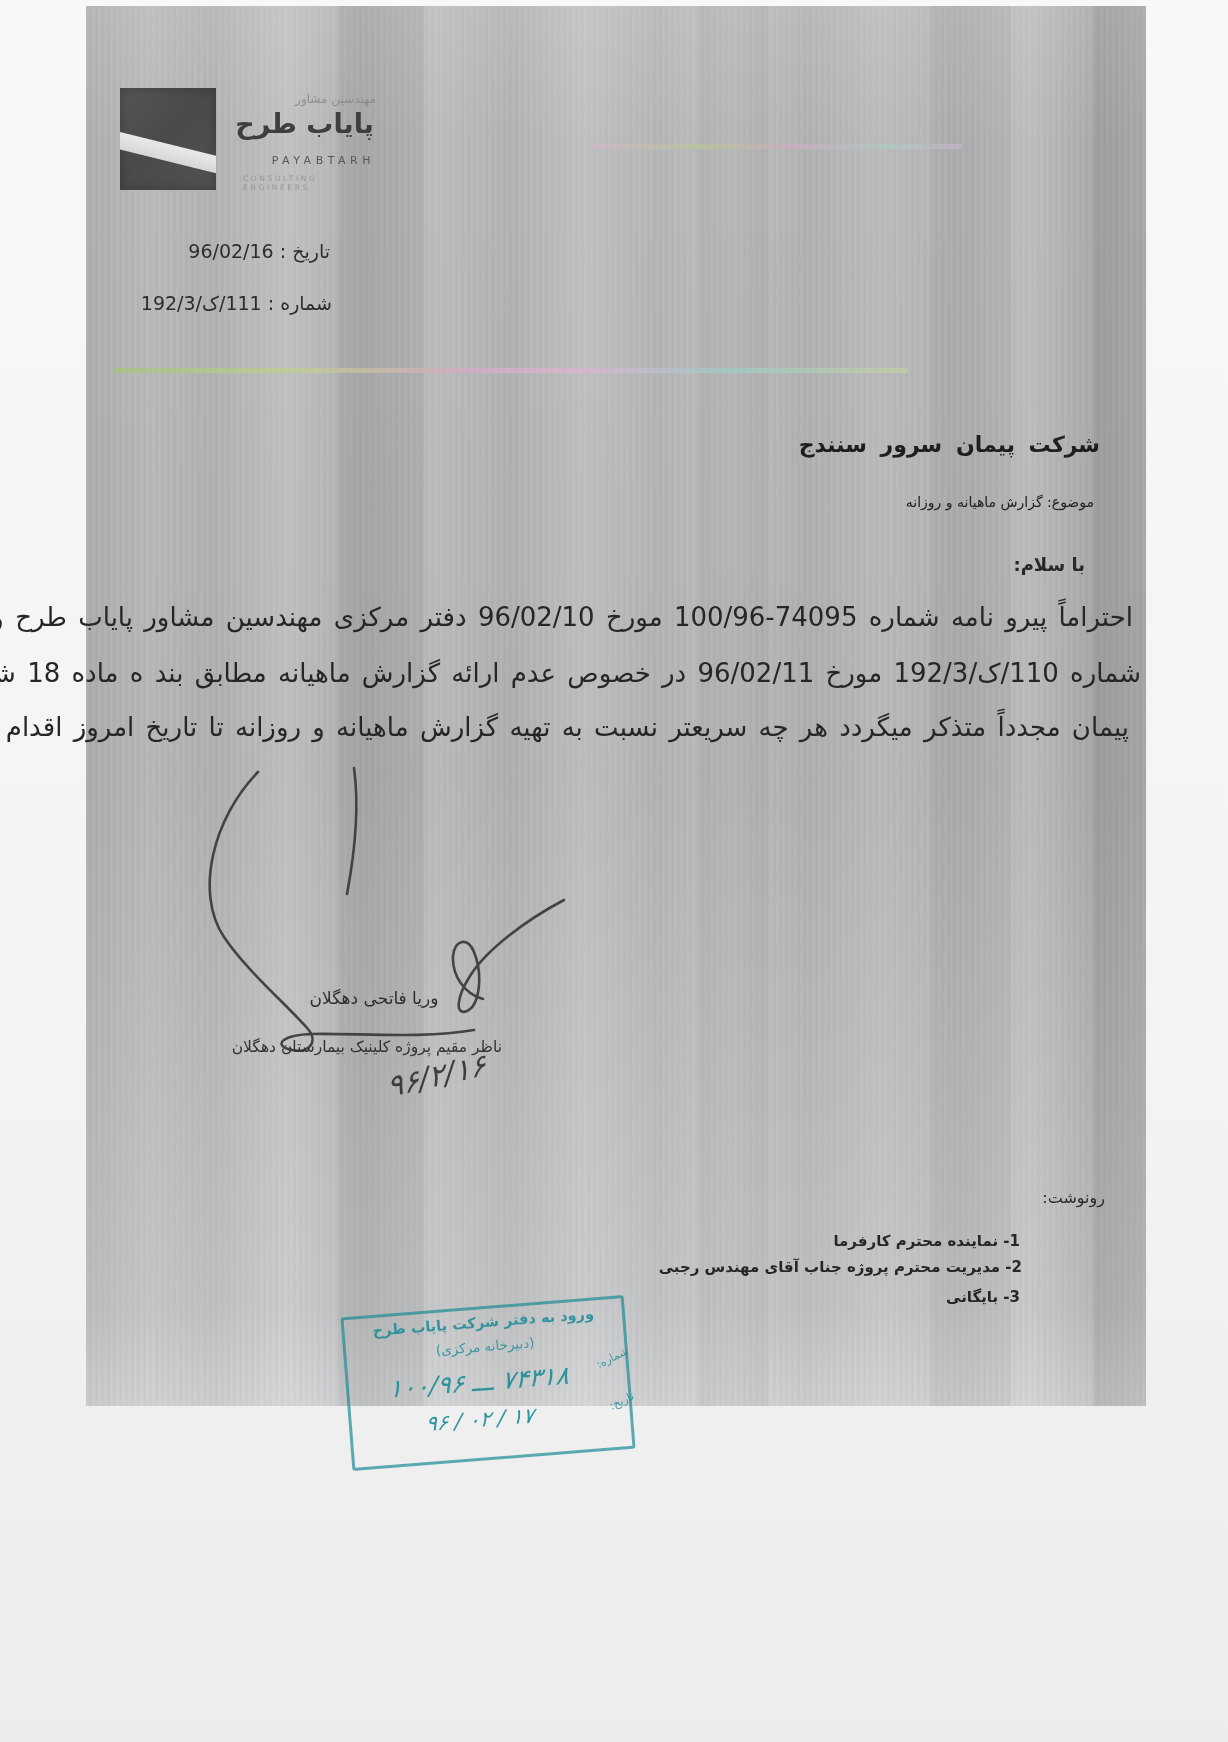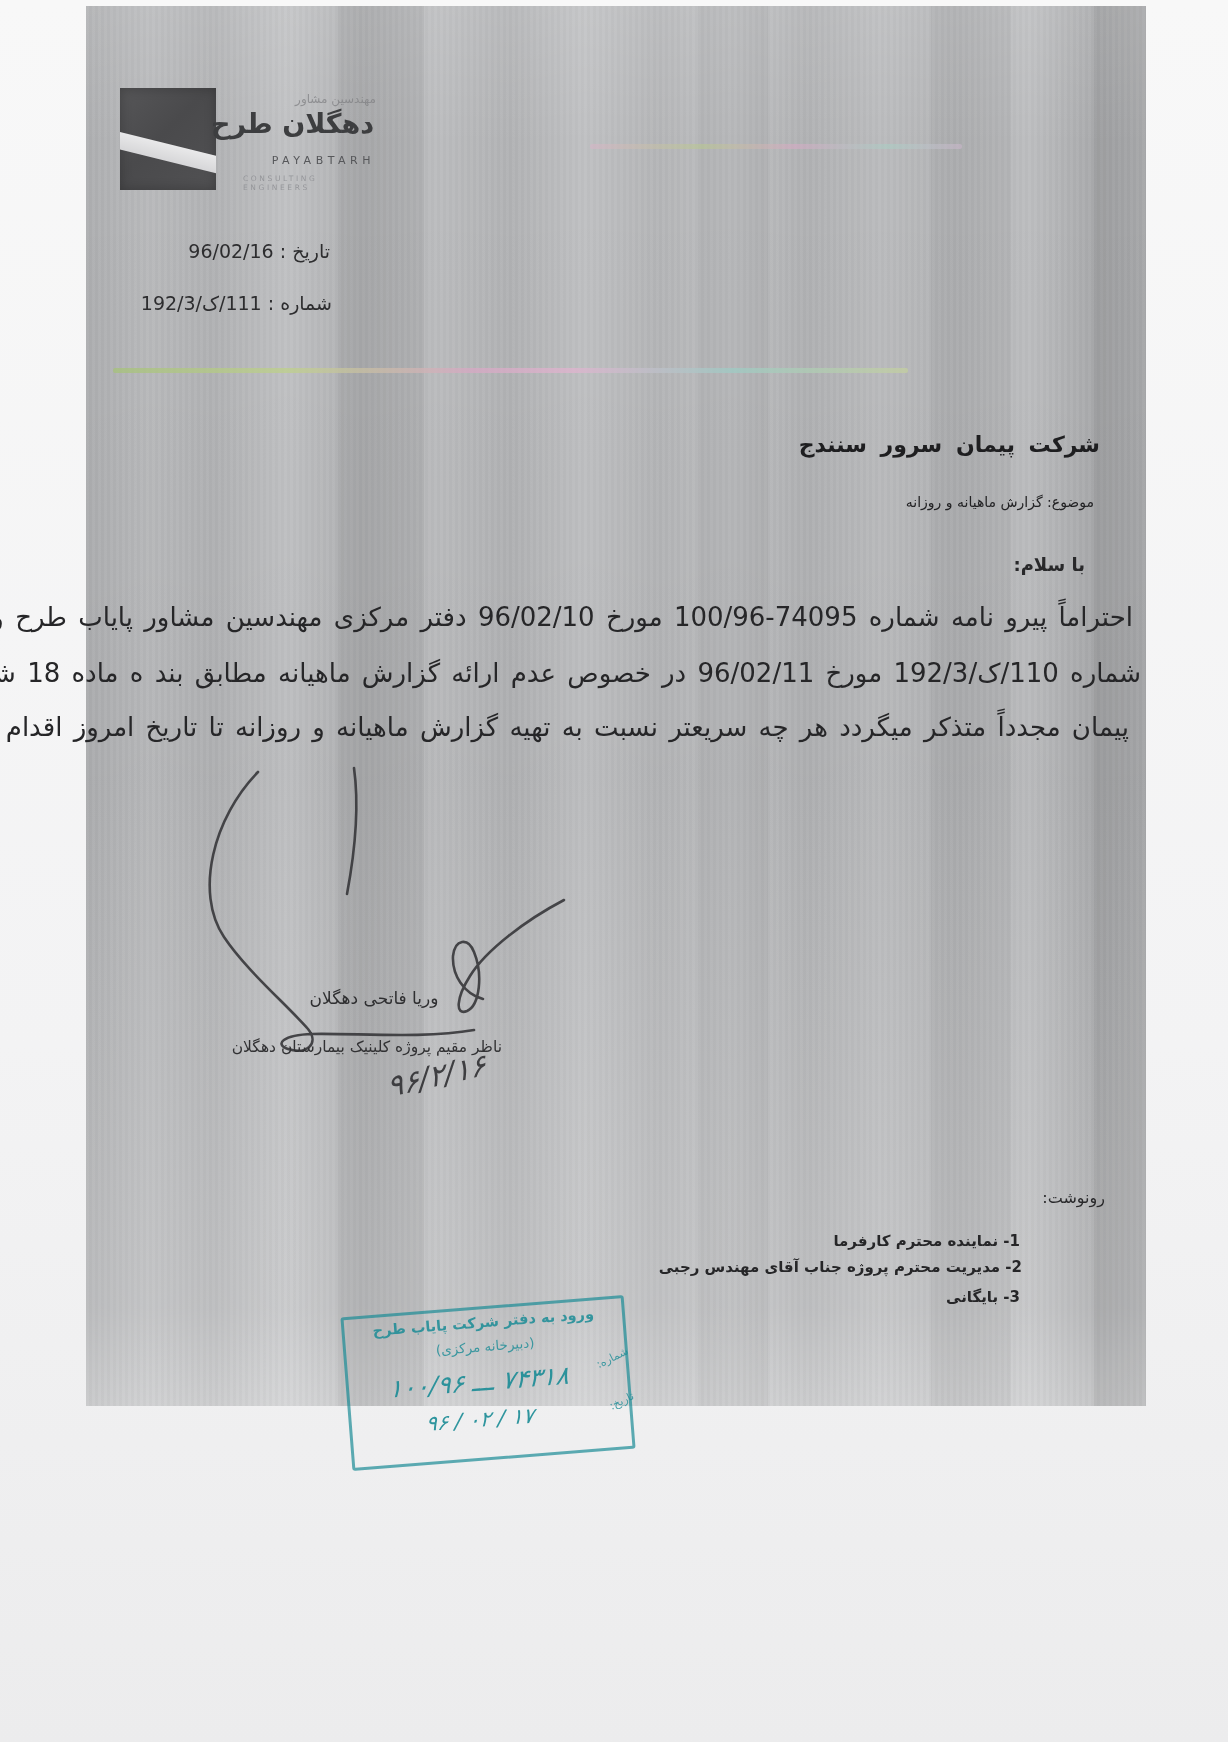--- a/index.html
+++ b/index.html
@@ -90,21 +90,21 @@
   <div class="band b2"></div>
   <div class="band b3"></div>
   <div class="band b4"></div>
   <div class="streak top"></div>
   <div class="streak mid"></div>
 
   <div class="logo-mark">
     <div class="logo-stripe"></div>
   </div>
   <div class="brand-tagline">مهندسین مشاور</div>
-  <div class="brand-fa">دهگلان طرح</div>
+  <div class="brand-fa">پایاب طرح</div>
   <div class="brand-en">PAYABTARH</div>
   <div class="brand-sub">CONSULTING ENGINEERS</div>
 
   <div class="meta-line meta-date">
     <span>تاریخ :</span>
     <span class="num">96/02/16</span>
   </div>
   <div class="meta-line meta-num">
     <span>شماره :</span>
     <span class="num">192/3/ک/111</span>

